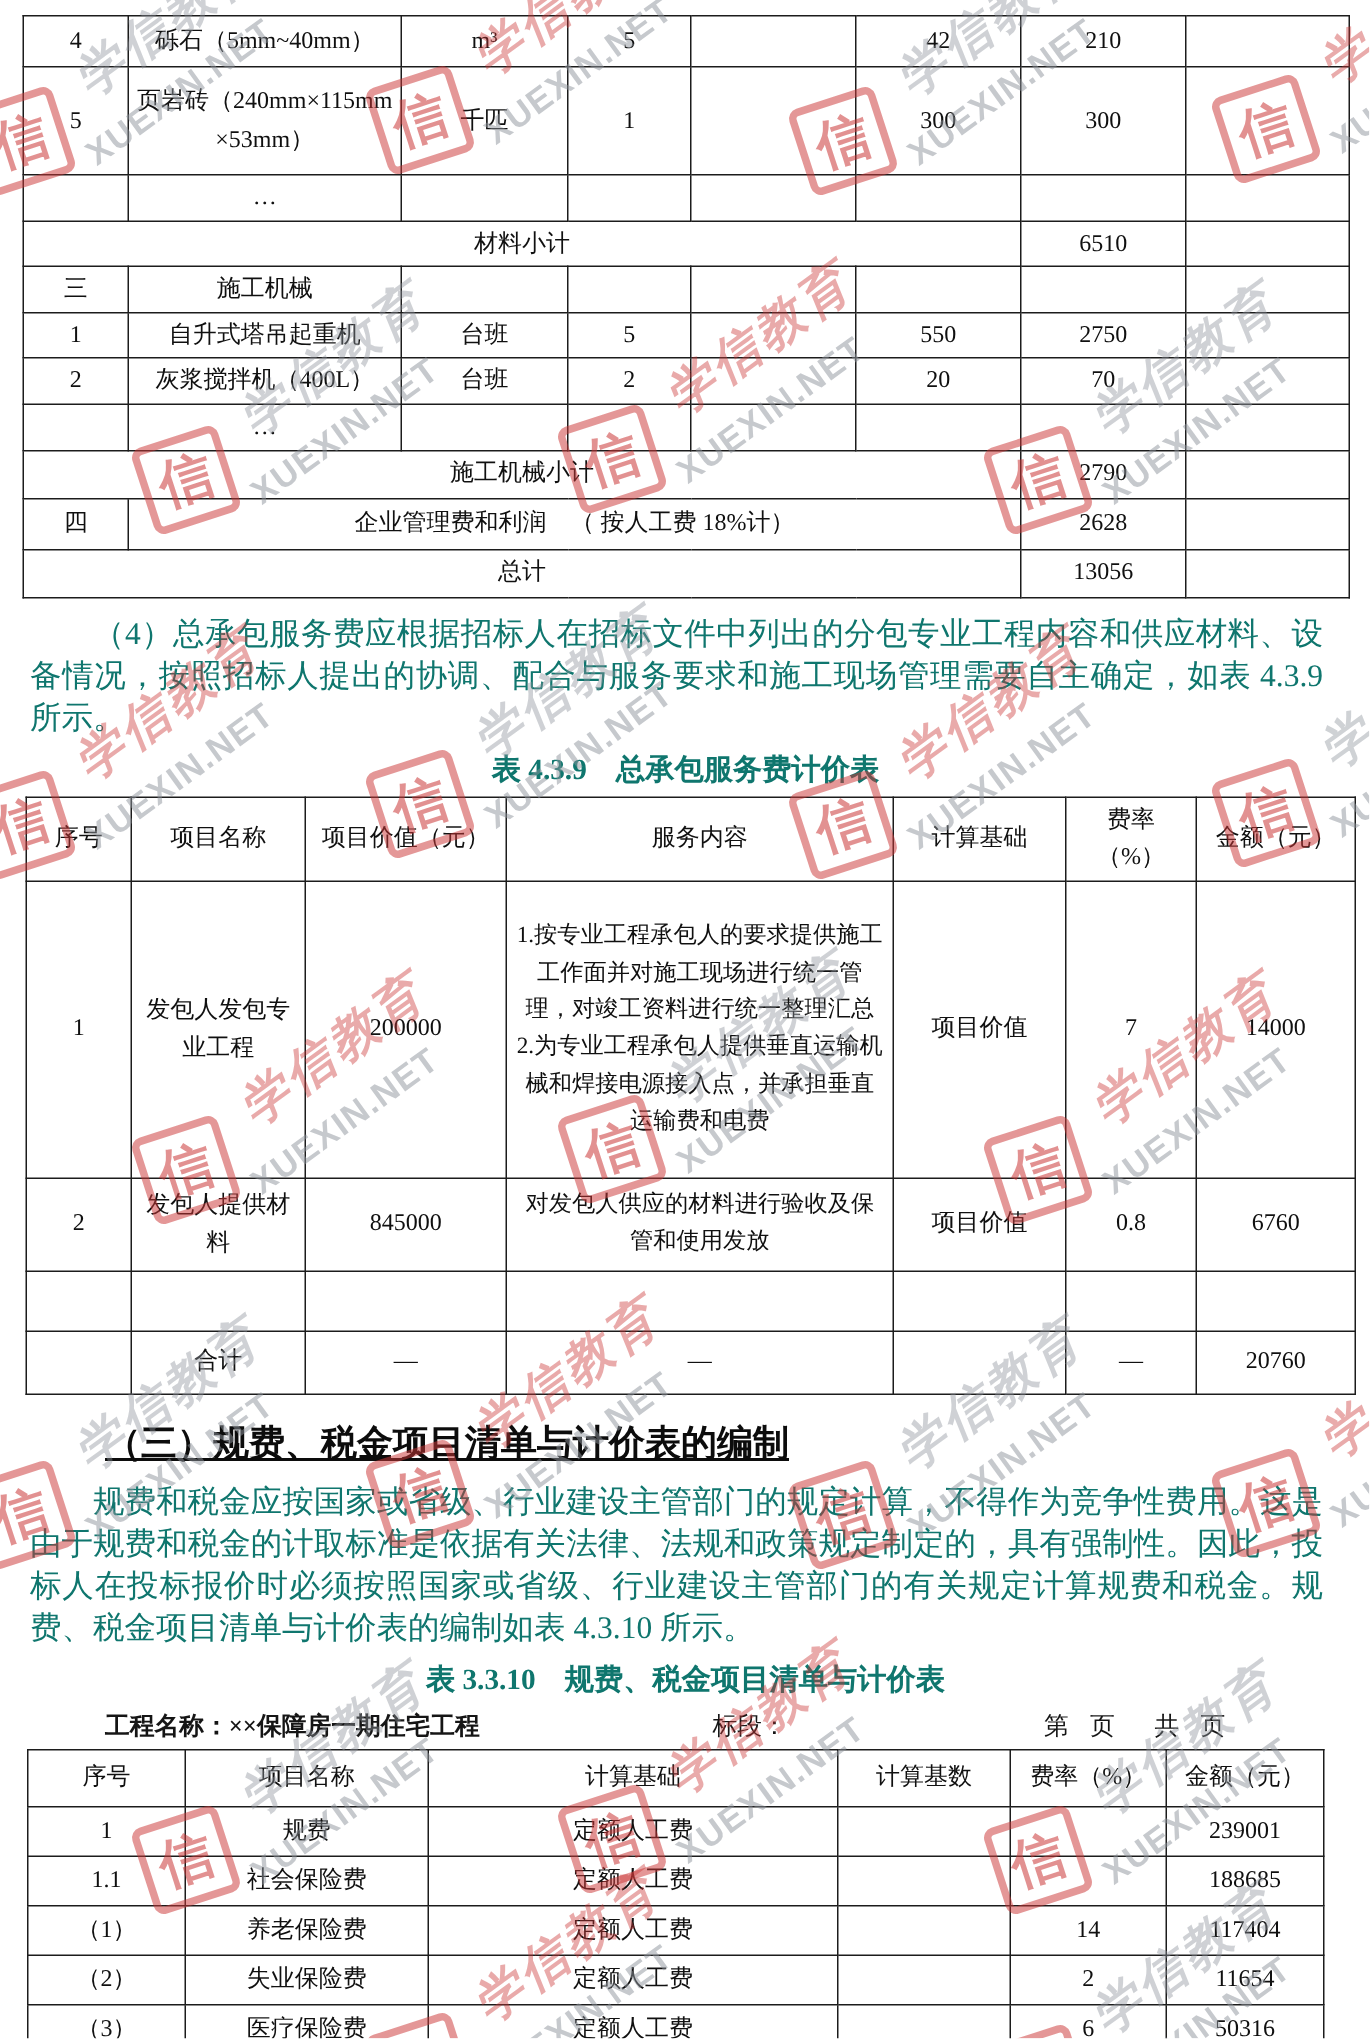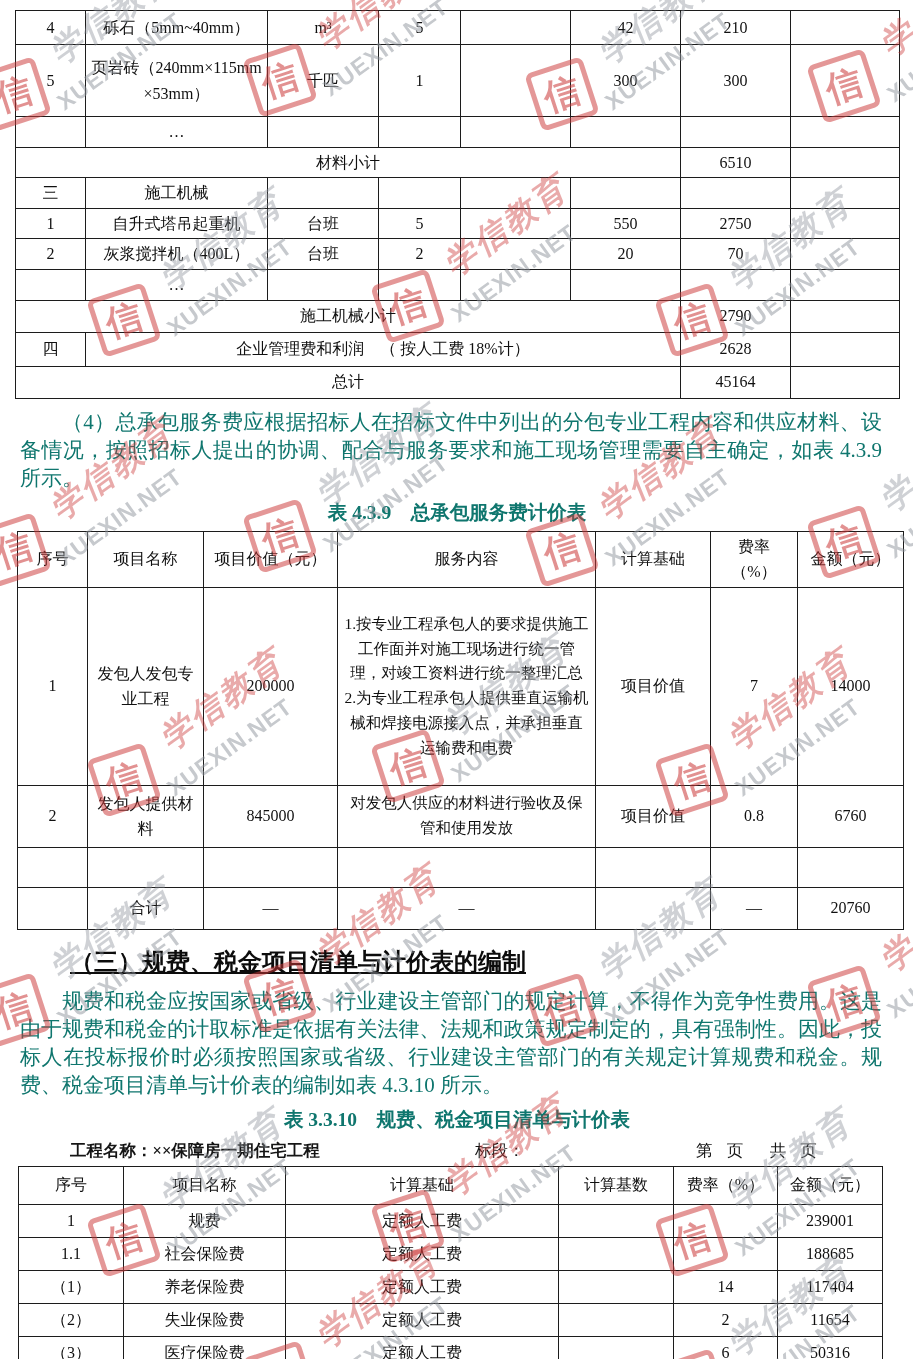--- a/index.html
+++ b/index.html
@@ -179,21 +179,21 @@
             <td></td>
           </tr>
           <tr>
             <td>四</td>
             <td colspan="5" class="pad-note">企业管理费和利润　（ 按人工费 18%计）</td>
             <td>2628</td>
             <td></td>
           </tr>
           <tr>
             <td colspan="6">总计</td>
-            <td>45164</td>
+            <td>13056</td>
             <td></td>
           </tr>
         </tbody>
     </table>
 
     <p class="para">（4）总承包服务费应根据招标人在招标文件中列出的分包专业工程内容和供应材料、设备情况，按照招标人提出的协调、配合与服务要求和施工现场管理需要自主确定，如表 4.3.9 所示。</p>
 
     <div class="tbl-title">表 4.3.9　总承包服务费计价表</div>
 
     <table class="tbl" id="table-439">

